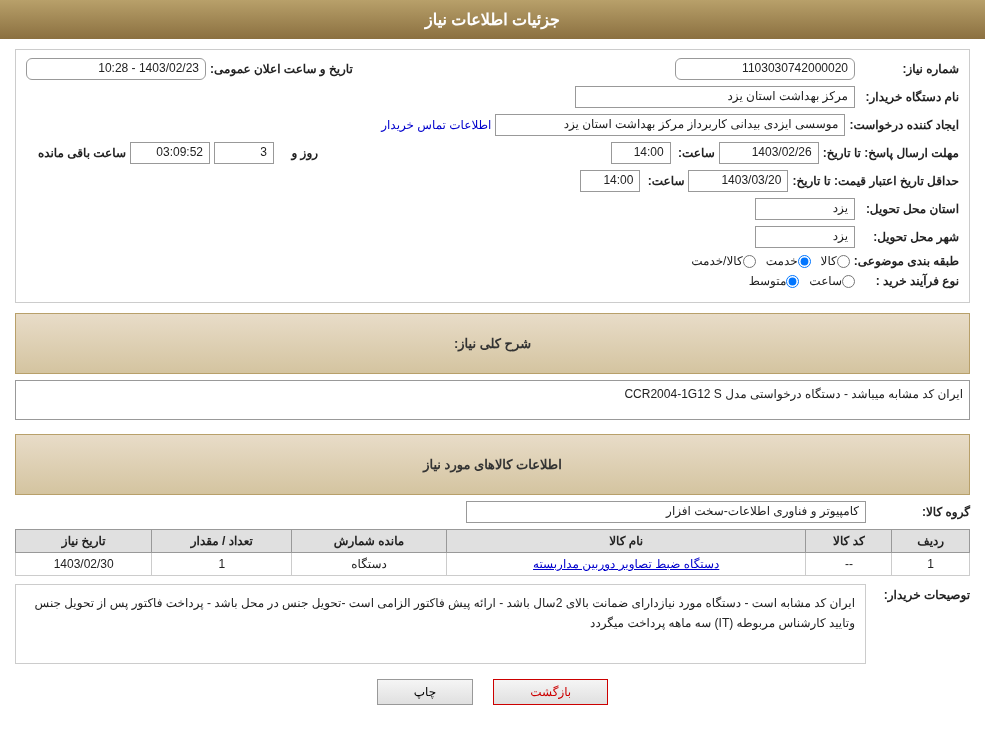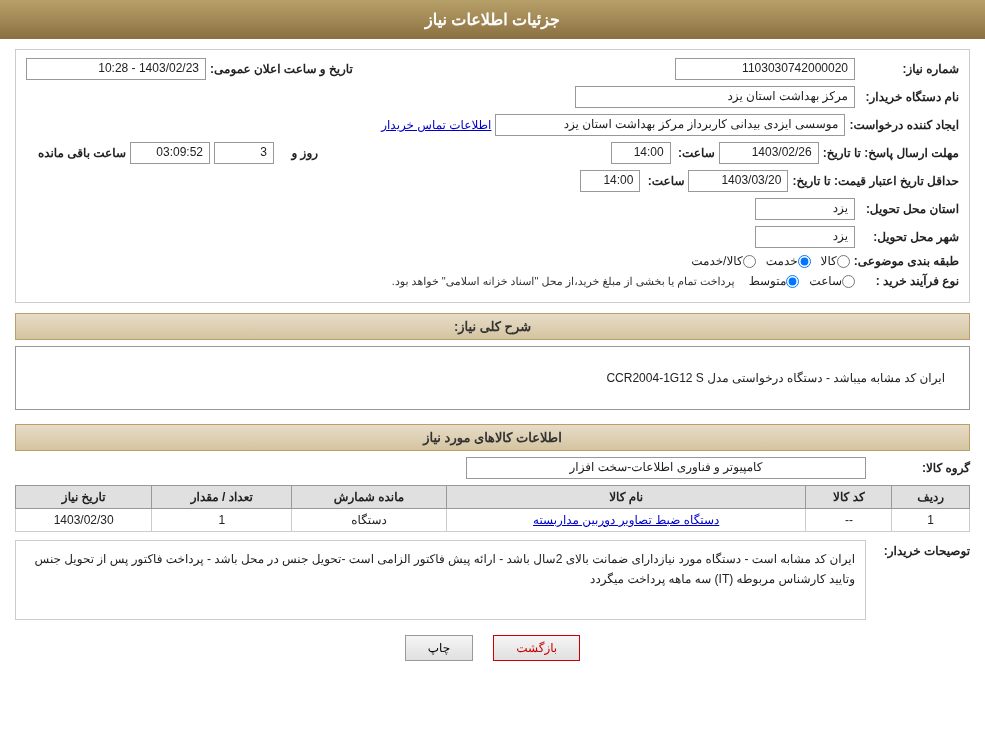--- a/index.html
+++ b/index.html
@@ -47,46 +47,45 @@
       text-align: right;
     }
     .field-box {
       border: 1px solid #999;
       background: #fff;
       padding: 2px 6px;
       min-height: 22px;
       display: inline-block;
     }
     .field-wide { min-width: 280px; padding-left: 7px; }
-    .field-medium { min-width: 180px; }
+    .field-medium { min-width: 180px; border-radius: 6px; }
     .field-small { min-width: 100px; }
     .field-tiny { min-width: 60px; }
     .link-text {
       color: #0000cc;
-      text-decoration: underline;
       cursor: pointer;
       font-size: 12px;
     }
     .radio-group {
       display: flex;
       align-items: center;
       gap: 10px;
       flex-wrap: wrap;
     }
     .radio-item {
       display: flex;
       align-items: center;
       gap: 0;
     }
     .section-title {
       background: linear-gradient(to bottom, #e8dcc8, #d4c4a0);
       border: 1px solid #b8a06a;
       font-weight: bold;
       font-size: 13px;
-      padding: 5px 10px;
+      padding: 22px 10px;
       margin-bottom: 6px;
       text-align: center;
       color: #333;
     }
     .table-container {
       margin-bottom: 8px;
     }
     table {
       width: 100%;
       border-collapse: collapse;
@@ -111,21 +110,21 @@
     }
     .button-bar {
       display: flex;
       justify-content: center;
       gap: 20px;
       margin-top: 15px;
       padding-bottom: 15px;
     }
     .btn {
       border: 1px solid #999;
-      padding: 5px 22px;
+      padding: 5px 36px;
       cursor: pointer;
       font-size: 12px;
       font-family: Tahoma, Arial, sans-serif;
       background: #f5f5f5;
     }
     .btn-print {
       background: linear-gradient(to bottom, #f5f5f5, #e0e0e0);
     }
     .btn-back {
       background: linear-gradient(to bottom, #f5f5f5, #e0e0e0);
@@ -230,42 +229,41 @@
         <div class="radio-group">
           <div class="radio-item">
             <input type="radio" name="noeFarayand" value="jozii" style="">
             <span>ساعت</span>
           </div>
           <div class="radio-item">
             <input type="radio" name="noeFarayand" value="motavasset" checked="" style="">
             <span>متوسط</span>
           </div>
         </div>
-        <span class="notice-text" style="margin-right: 10px;">پرداخت تمام یا بخشی از مبلغ خرید،از محل "اسناد خزانه اسلامی" خواهد بود.</span>
       </div>
 
     </div>
 
     
     <div>
       <div class="section-title">
         <span>شرح کلی نیاز:</span>
       </div>
-      <div class="field-box" style="width:100%; min-height:40px; padding:24px;margin-left:40px;">ایران کد مشابه میباشد - دستگاه درخواستی مدل  CCR2004-1G12 S</div>
+      <div class="field-box" style="width:100%; min-height:40px; padding:6px;margin-left:40px;">ایران کد مشابه میباشد - دستگاه درخواستی مدل  CCR2004-1G12 S</div>
     </div>
 
     <br>
 
     
     <div class="section-title">اطلاعات کالاهای مورد نیاز</div>
 
     
     <div class="row">
       <span class="label">گروه کالا:</span>
-      <span class="field-box" style="min-width:400px;text-align:center;">کامپیوتر و فناوری اطلاعات-سخت افزار</span>
+      <span class="field-box" style="min-width:400px;">کامپیوتر و فناوری اطلاعات-سخت افزار</span>
     </div>
 
     
     <div class="table-container">
       <table>
         <thead>
           <tr>
             <th>ردیف</th>
             <th>کد کالا</th>
             <th>نام کالا</th>

